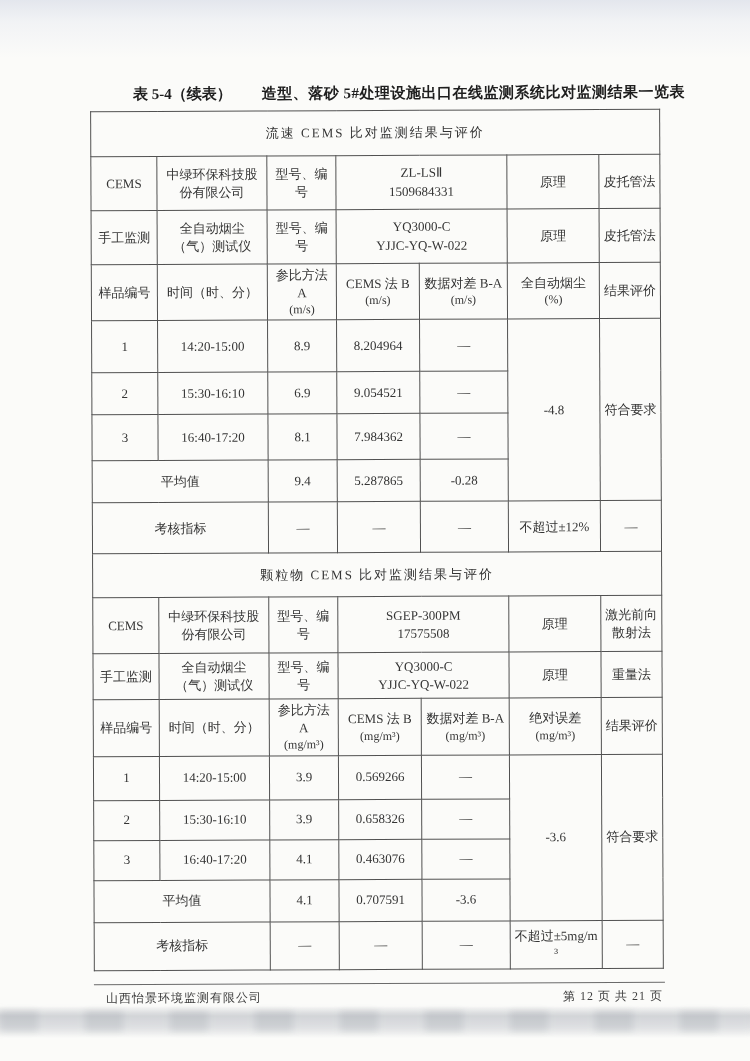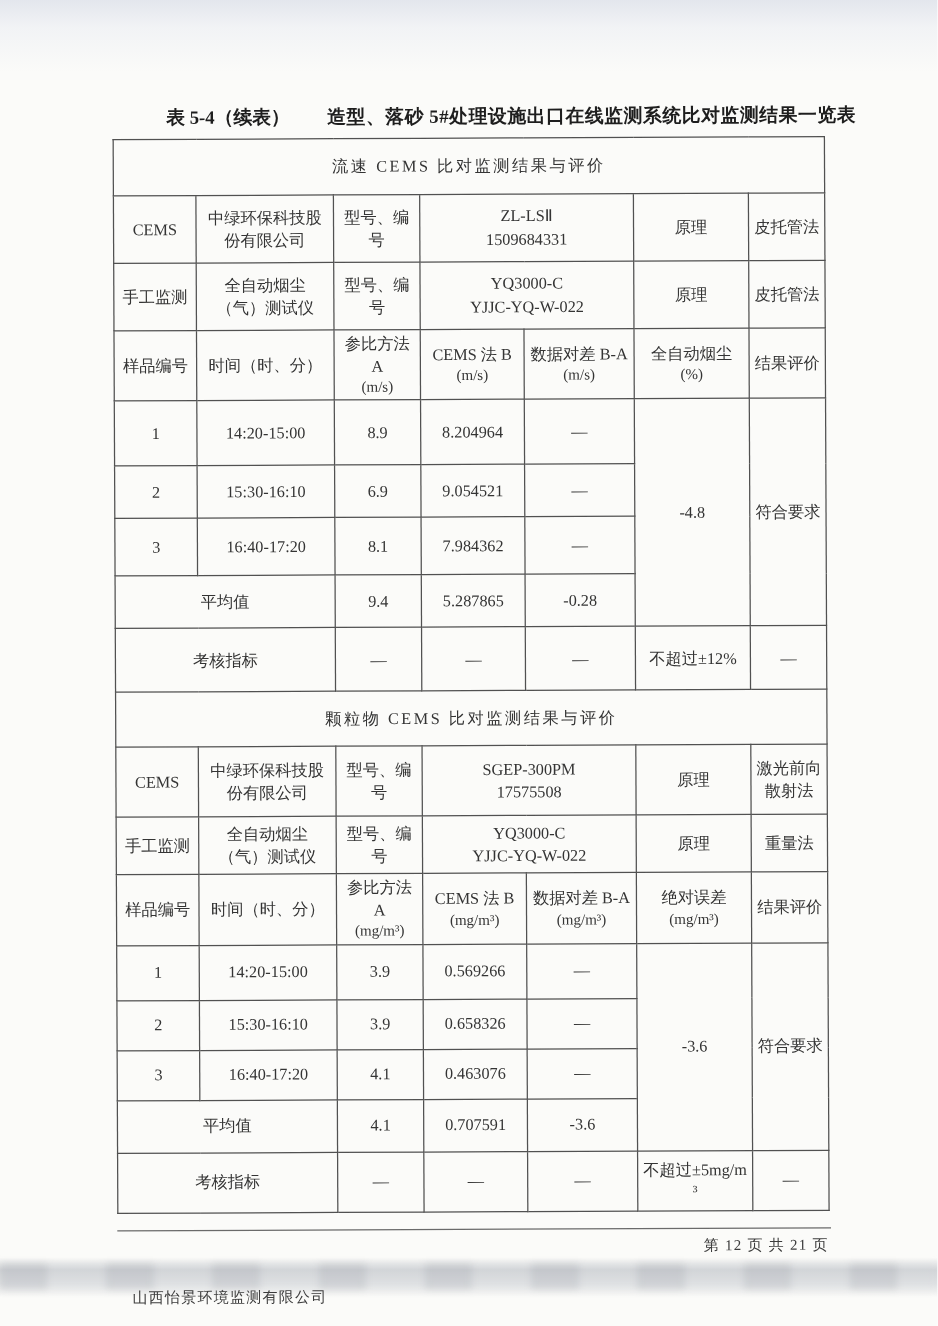--- a/index.html
+++ b/index.html
@@ -44,21 +44,21 @@
   td.section-head{font-size:14px;letter-spacing:2px;padding:6px 2px;}
   .unit{display:block;font-size:12px;}
   .two-line div{line-height:1.4;}
   .footer{
     margin-top:13px;width:571px;
     border-top:1px solid #6a6a6a;
     padding-top:5px;
     display:flex;justify-content:space-between;
     font-size:12px;color:#3c3c3c;
   }
-  .footer .left{padding-left:12px;letter-spacing:1px;margin-top:40px;}
+  .footer .left{padding-left:12px;letter-spacing:1px;}
   .footer .right{padding-right:2px;letter-spacing:1px;}
 </style>
 </head>
 <body>
 
 <div class="page">
   <div class="scan-mottle"></div>
   <div class="content">
 
     <div class="doc-title">

